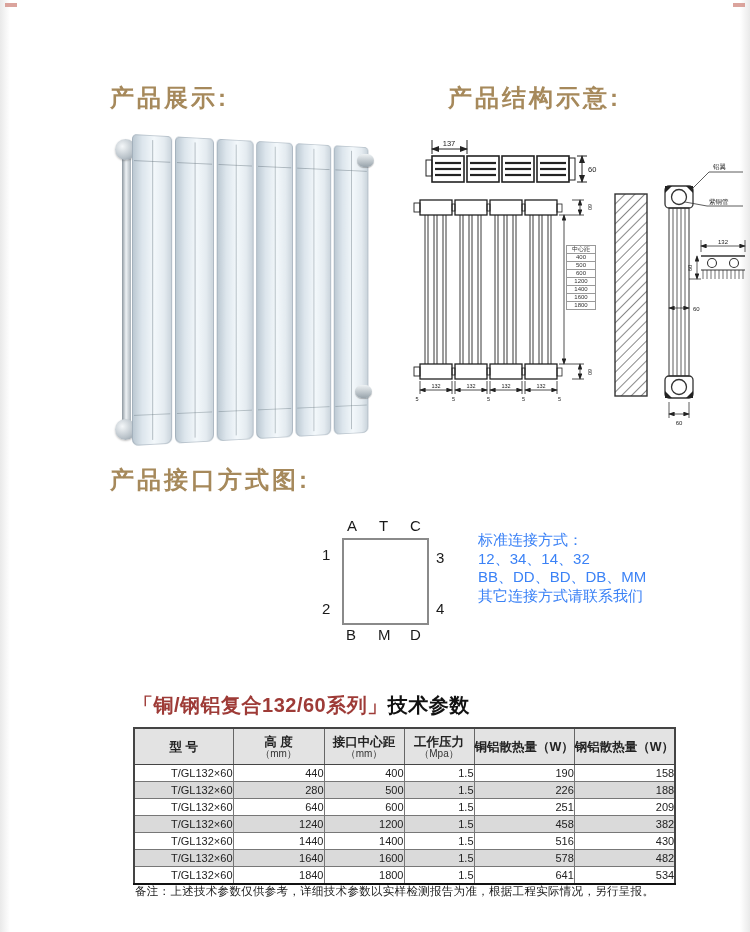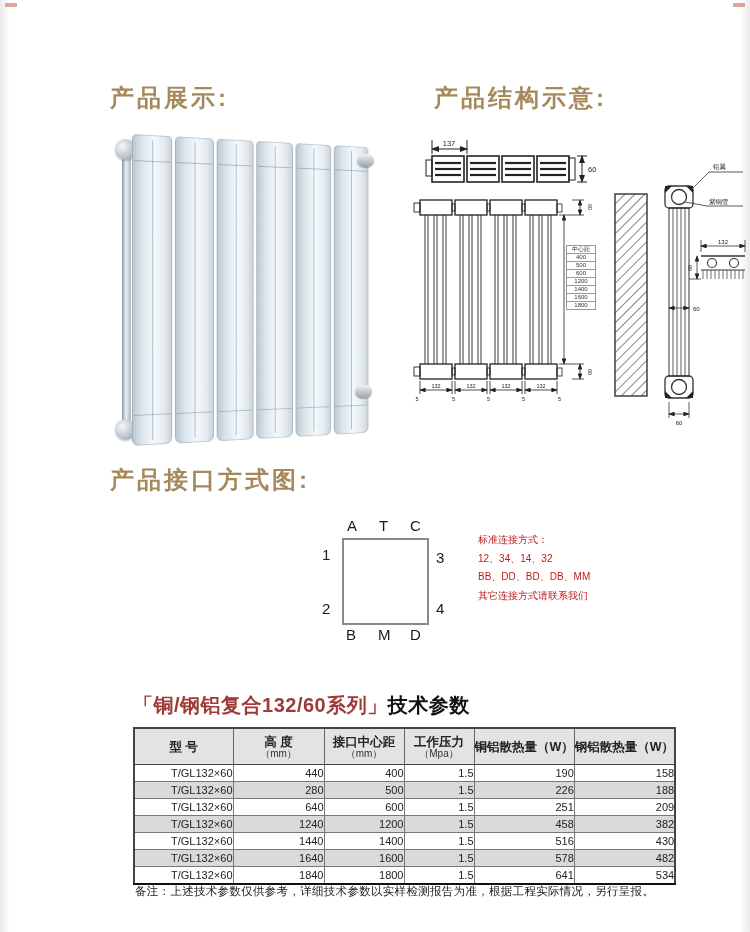--- a/index.html
+++ b/index.html
@@ -6,21 +6,21 @@
   #page{position:relative;width:750px;height:932px;background:#ffffff;overflow:hidden;
         font-family:"Liberation Sans","DejaVu Sans",sans-serif;color:#222;}
   .edge{position:absolute;top:0;height:100%;width:10px;pointer-events:none;}
   .edge-l{left:0;background:linear-gradient(90deg,rgba(120,120,120,.16),rgba(255,255,255,0));}
   .edge-r{right:0;background:linear-gradient(270deg,rgba(120,120,120,.16),rgba(255,255,255,0));}
   .mark{position:absolute;height:4px;width:12px;background:#d28d84;opacity:.8;}
   .mark-tl{left:5px;top:3px;} .mark-tr{right:5px;top:3px;}
 
   .gold-title{position:absolute;margin:0;font-size:24px;font-weight:bold;color:#A6895B;letter-spacing:3px;}
   #t1{left:110px;top:82px;}
-  #t2{left:434px;top:82px;}
+  #t2{left:448px;top:82px;}
   #t3{left:110px;top:464px;}
 
   
   .radiator{position:absolute;left:112px;top:134px;width:278px;height:312px;}
   .rad-bar{position:absolute;left:10px;top:14px;width:9px;height:280px;border-radius:3px;
            background:linear-gradient(90deg,#8d979f,#eef2f5 45%,#aab3ba);}
   .rad-cap{position:absolute;width:21px;height:21px;border-radius:50%;
            background:radial-gradient(circle at 35% 35%,#f4f7f9,#b9c2c9 60%,#85909a);
            box-shadow:0 1px 2px rgba(0,0,0,.25);}
   .cap-tl{left:3px;top:5px;} .cap-bl{left:3px;top:285px;}
@@ -45,21 +45,21 @@
   .h-box{height:7px;border:1px solid #999;margin-top:-1px;background:#fff;
          font-size:6px;line-height:7px;text-align:center;color:#333;overflow:hidden;}
 
   
   .conn-square{position:absolute;left:342px;top:538px;width:83px;height:83px;border:2px solid #8a8a8a;background:#fff;}
   .conn-label{position:absolute;font-size:15px;color:#1a1a1a;}
   .cl-A{left:347px;top:517px;} .cl-T{left:379px;top:517px;} .cl-C{left:410px;top:517px;}
   .cl-1{left:322px;top:546px;} .cl-3{left:436px;top:549px;}
   .cl-2{left:322px;top:600px;} .cl-4{left:436px;top:600px;}
   .cl-B{left:346px;top:626px;} .cl-M{left:378px;top:626px;} .cl-D{left:410px;top:626px;}
-  .conn-notes{position:absolute;left:478px;top:531px;width:240px;font-size:10px;line-height:18.5px;color:#b91c1c;}
+  .conn-notes{position:absolute;left:478px;top:531px;width:240px;font-size:15px;line-height:18.5px;color:#3b82f6;}
 
   
   .spec-title{position:absolute;left:133px;top:692px;font-size:20px;font-weight:bold;letter-spacing:.5px;}
   .spec-title .red{color:#9E3B37;}
   .spec-title .blk{color:#111;}
   .spec-table{position:absolute;left:133px;top:727px;border-collapse:collapse;table-layout:fixed;
               background:#fff;border:2px solid #444;}
   .spec-table th{background:#E3E3E3;border:1px solid #666;border-bottom:1.5px solid #444;
                  height:35px;vertical-align:middle;padding:0;}
   .th-main{font-size:12.5px;font-weight:bold;color:#222;line-height:14px;white-space:nowrap;}

